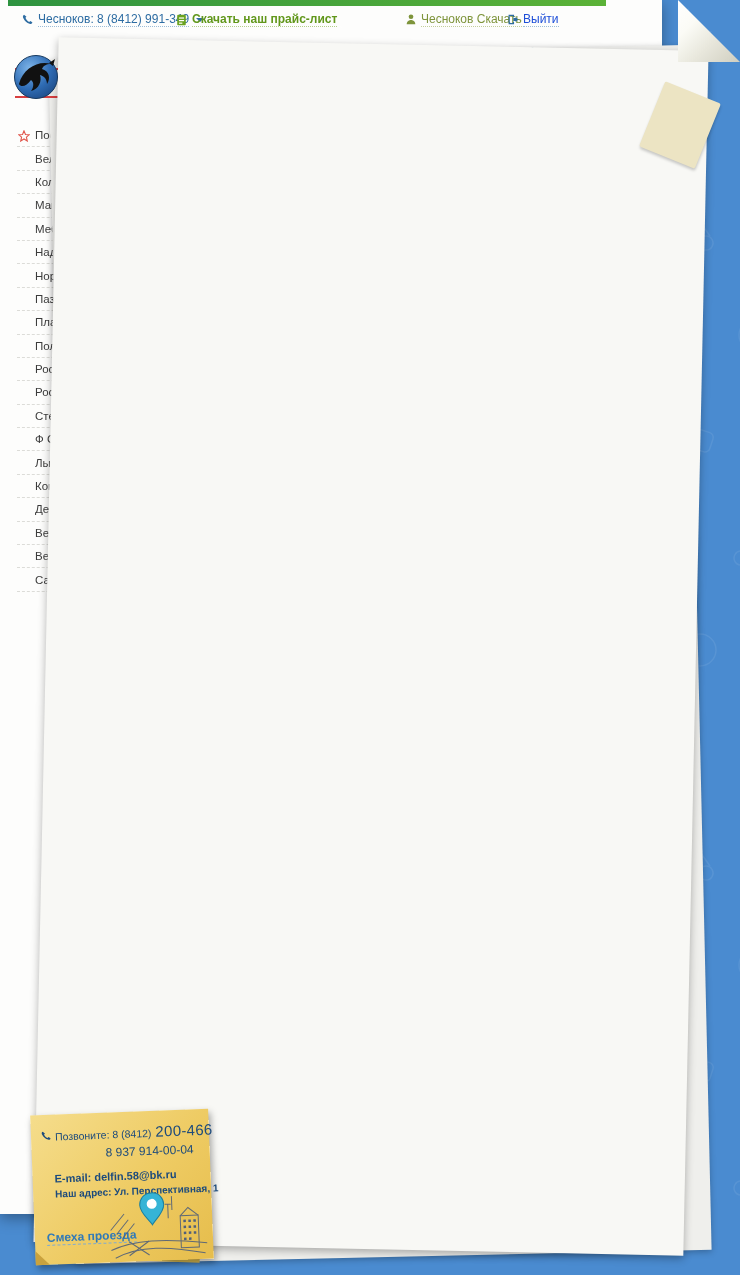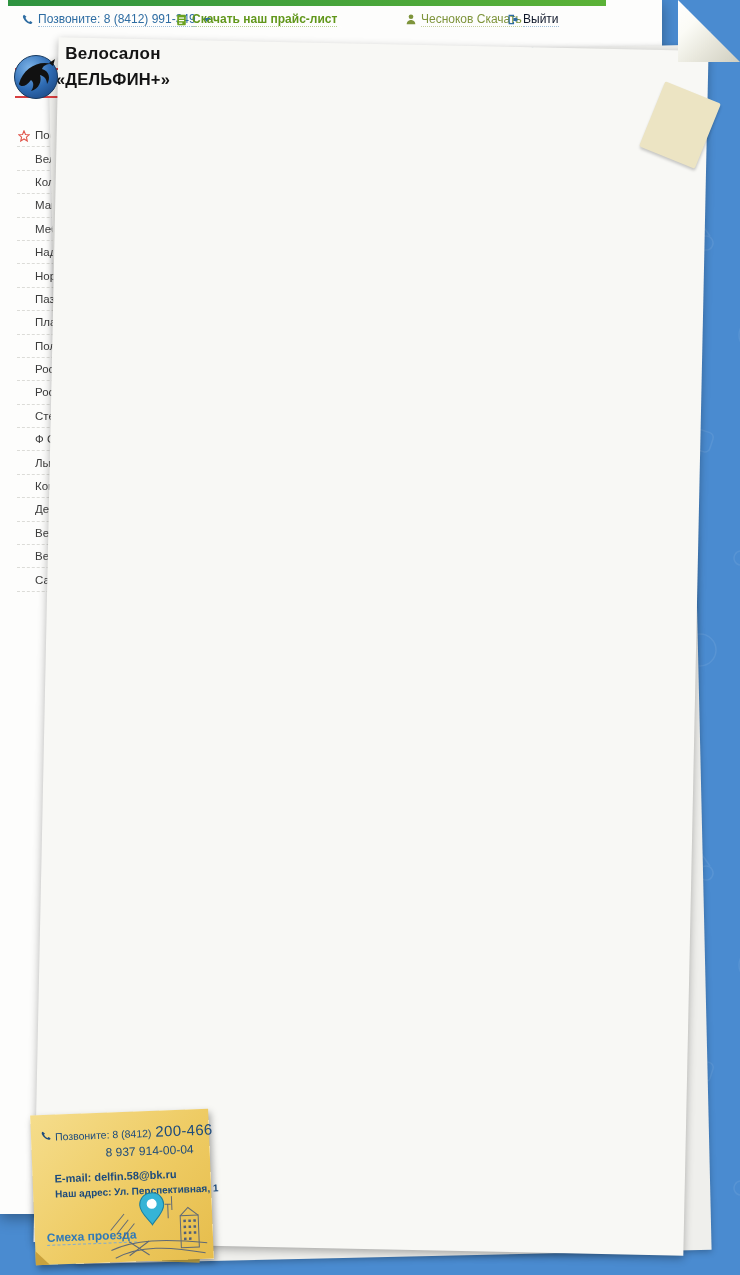--- a/index.html
+++ b/index.html
@@ -29,21 +29,21 @@
   
   .topbar { position:absolute; left:0; top:12px; width:100%; height:20px; font-size:12px; }
   .topbar a { text-decoration:none; }
   .tb-item { position:absolute; display:flex; align-items:center; gap:5px; white-space:nowrap; }
   #tb-phone { left:22px; color:#2d6ca2; }
   #tb-phone .tb-text { border-bottom:1px dotted #9dbdd8; }
   #tb-price { left:176px; color:#61971b; }
   #tb-price .tb-text { border-bottom:1px dotted #b4cf8d;font-weight:bold; }
   #tb-user { left:406px; color:#7e943b; }
   #tb-user .tb-text { border-bottom:1px dotted #c3cf9c; }
-  #tb-exit { left:507px; color:#0f172a; }
+  #tb-exit { left:507px; color:#1d4ed8; }
   #tb-exit .tb-text { border-bottom:1px dotted #9dbdd8; }
   .caret-down { width:0; height:0; border-left:4px solid transparent; border-right:4px solid transparent; border-top:4px solid #2d6ca2; margin-left:2px; }
 
   
   #logo { position:absolute; left:15px; top:44px; width:156px; height:66px; }
   #logo .l-text { padding-left:40px; text-align:center; font-weight:bold; color:#141414; }
   #logo .l1 { font-size:17px; letter-spacing:.3px; position:relative; z-index:2; }
   #logo .l2 { font-size:16.5px; letter-spacing:.2px; position:relative; z-index:2; margin-top:6px; }
   #logo .redline { position:absolute; left:0; width:156px; height:2px; background:#d84040; z-index:1; }
   #logo .rl1 { top:24px; } #logo .rl2 { top:52px; }
@@ -401,21 +401,21 @@
   <div id="curl">
     <div class="curl-back"></div>
       <div class="curl-flap"></div>
   </div>
 
   <div class="topbar">
     <a class="tb-item" id="tb-phone">
       <svg width="11" height="11" viewBox="0 0 16 16">
           <path d="M3 1 C1 2 1 4 2 6 C4 10 7 13 11 14 C13 15 15 14 15 12 L12 10 L10.5 11.5 C8 10.5 6 8 5 5.5 L6.5 4 Z" fill="#2d6ca2"></path>
         </svg>
-      <span class="tb-text"><span>Позвоните:</span> <span>8 (8412) 991-349</span></span>
+      <span class="tb-text"><span>Чесноков:</span> <span>8 (8412) 991-349</span></span>
       <span class="caret-down"></span>
     </a>
     <a class="tb-item" id="tb-price">
       <svg width="11" height="12" viewBox="0 0 12 14">
           <rect x="1" y="1" width="10" height="12" rx="1" fill="#6aa21f"></rect>
           <rect x="3" y="4" width="6" height="1.4" fill="#fff"></rect>
           <rect x="3" y="7" width="6" height="1.4" fill="#fff"></rect>
           <rect x="3" y="10" width="4" height="1.4" fill="#fff"></rect>
         </svg>
       <span class="tb-text">Скачать наш прайс-лист</span>
@@ -444,24 +444,20 @@
           <radialGradient id="gl" cx="35%" cy="30%" r="80%">
             <stop offset="0%" stop-color="#7db4e8"></stop>
             <stop offset="60%" stop-color="#2f6cb4"></stop>
             <stop offset="100%" stop-color="#1c4a86"></stop>
           </radialGradient>
         </defs>
       <circle cx="23" cy="23" r="21.5" fill="url(#gl)" stroke="#16395f" stroke-width="1"></circle>
       <path d="M6 30 C10 14 26 6 38 10 C33 10 30 12 29 15 C36 17 38 24 34 30 C34 25 31 22 27 21 C29 27 26 35 18 37 C21 33 21 28 18 26 C14 32 8 34 6 30 Z" fill="#111"></path>
       <path d="M36 9 L42 5 L40 12 Z" fill="#111"></path>
     </svg>
-    <div class="l-text">
-      <div class="l1">Велосалон</div>
-      <div class="l2">«ДЕЛЬФИН+»</div>
-    </div>
   </div>
 
   <nav id="main-nav">
       <a class="nav-link">О нас</a>
       <a class="nav-link">Новости</a>
       <a class="nav-link">Для оптовиков</a>
       <a class="nav-link">Акции</a>
       <a class="nav-link">Вакансии</a>
       <a class="nav-link">Полезная информация</a>
       <a class="nav-link">Контакты</a>

